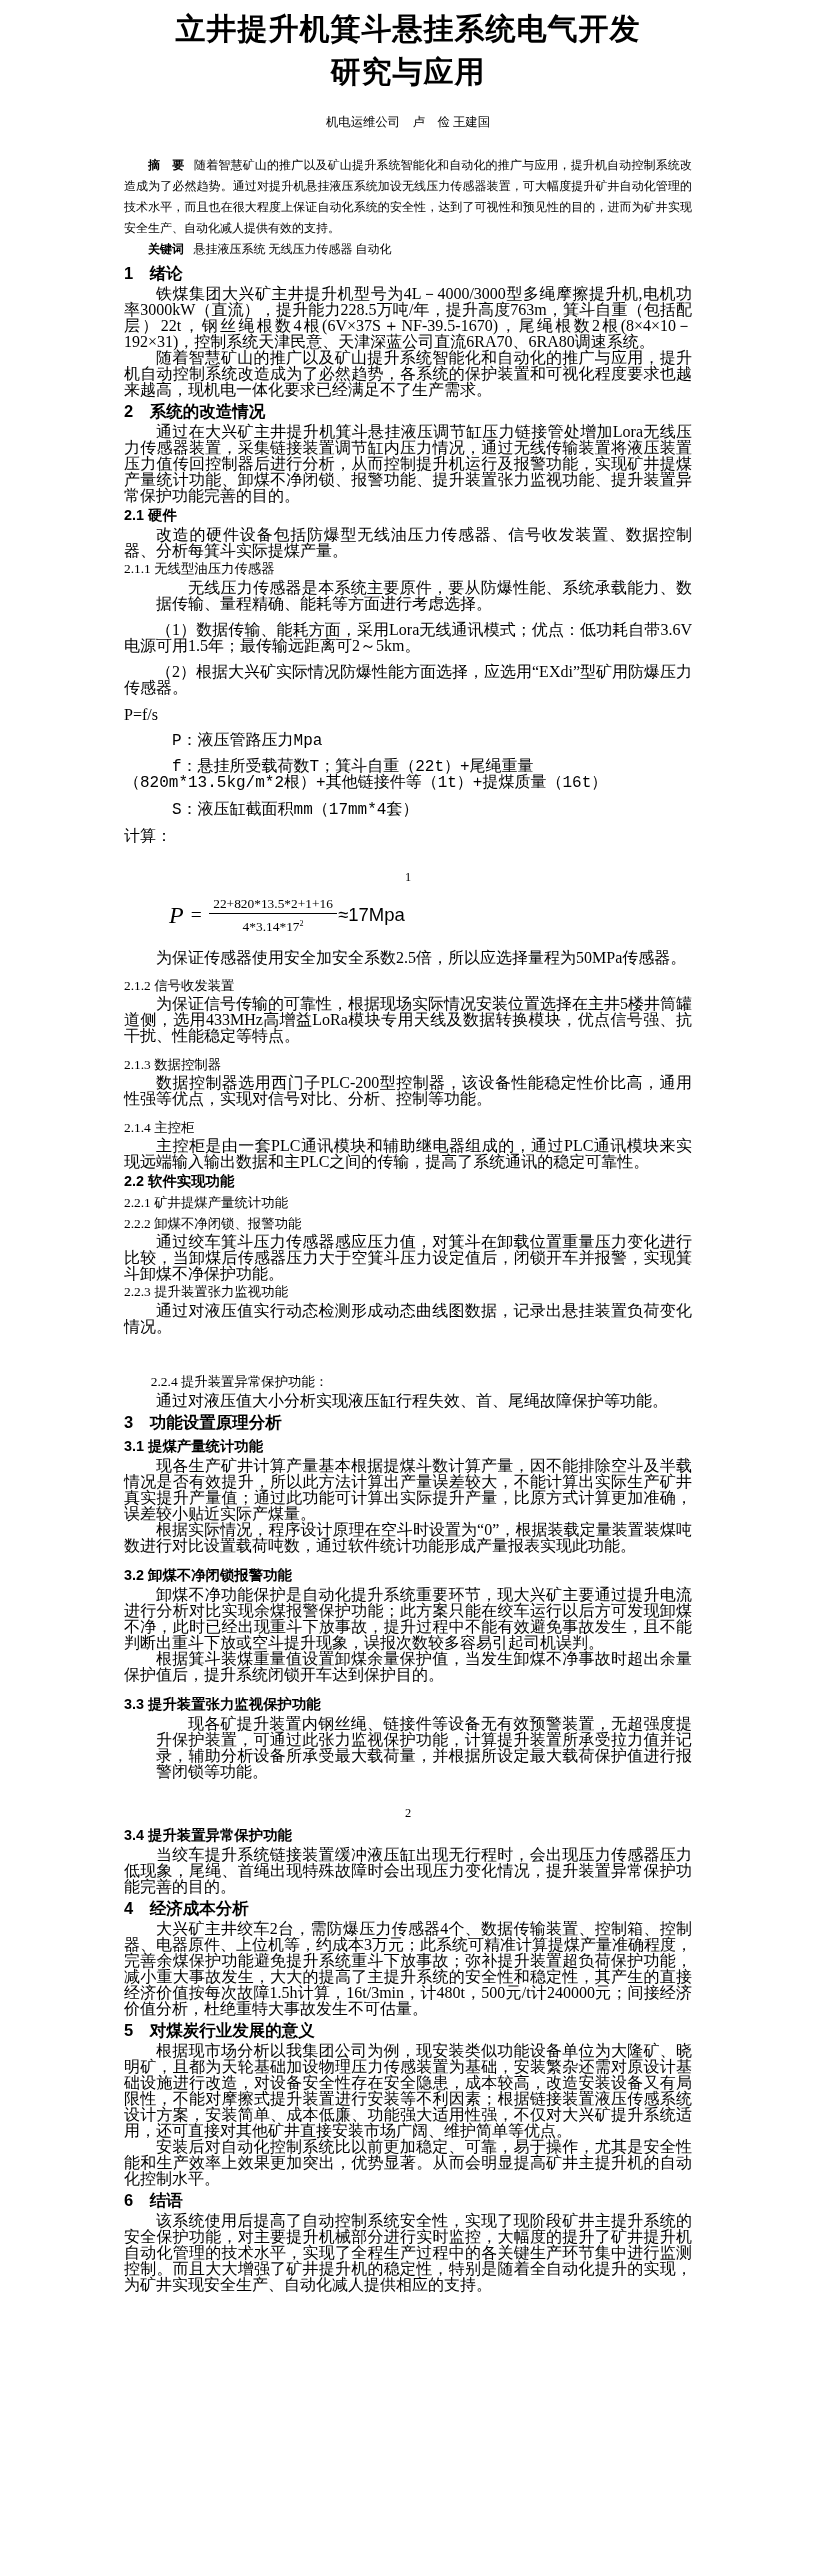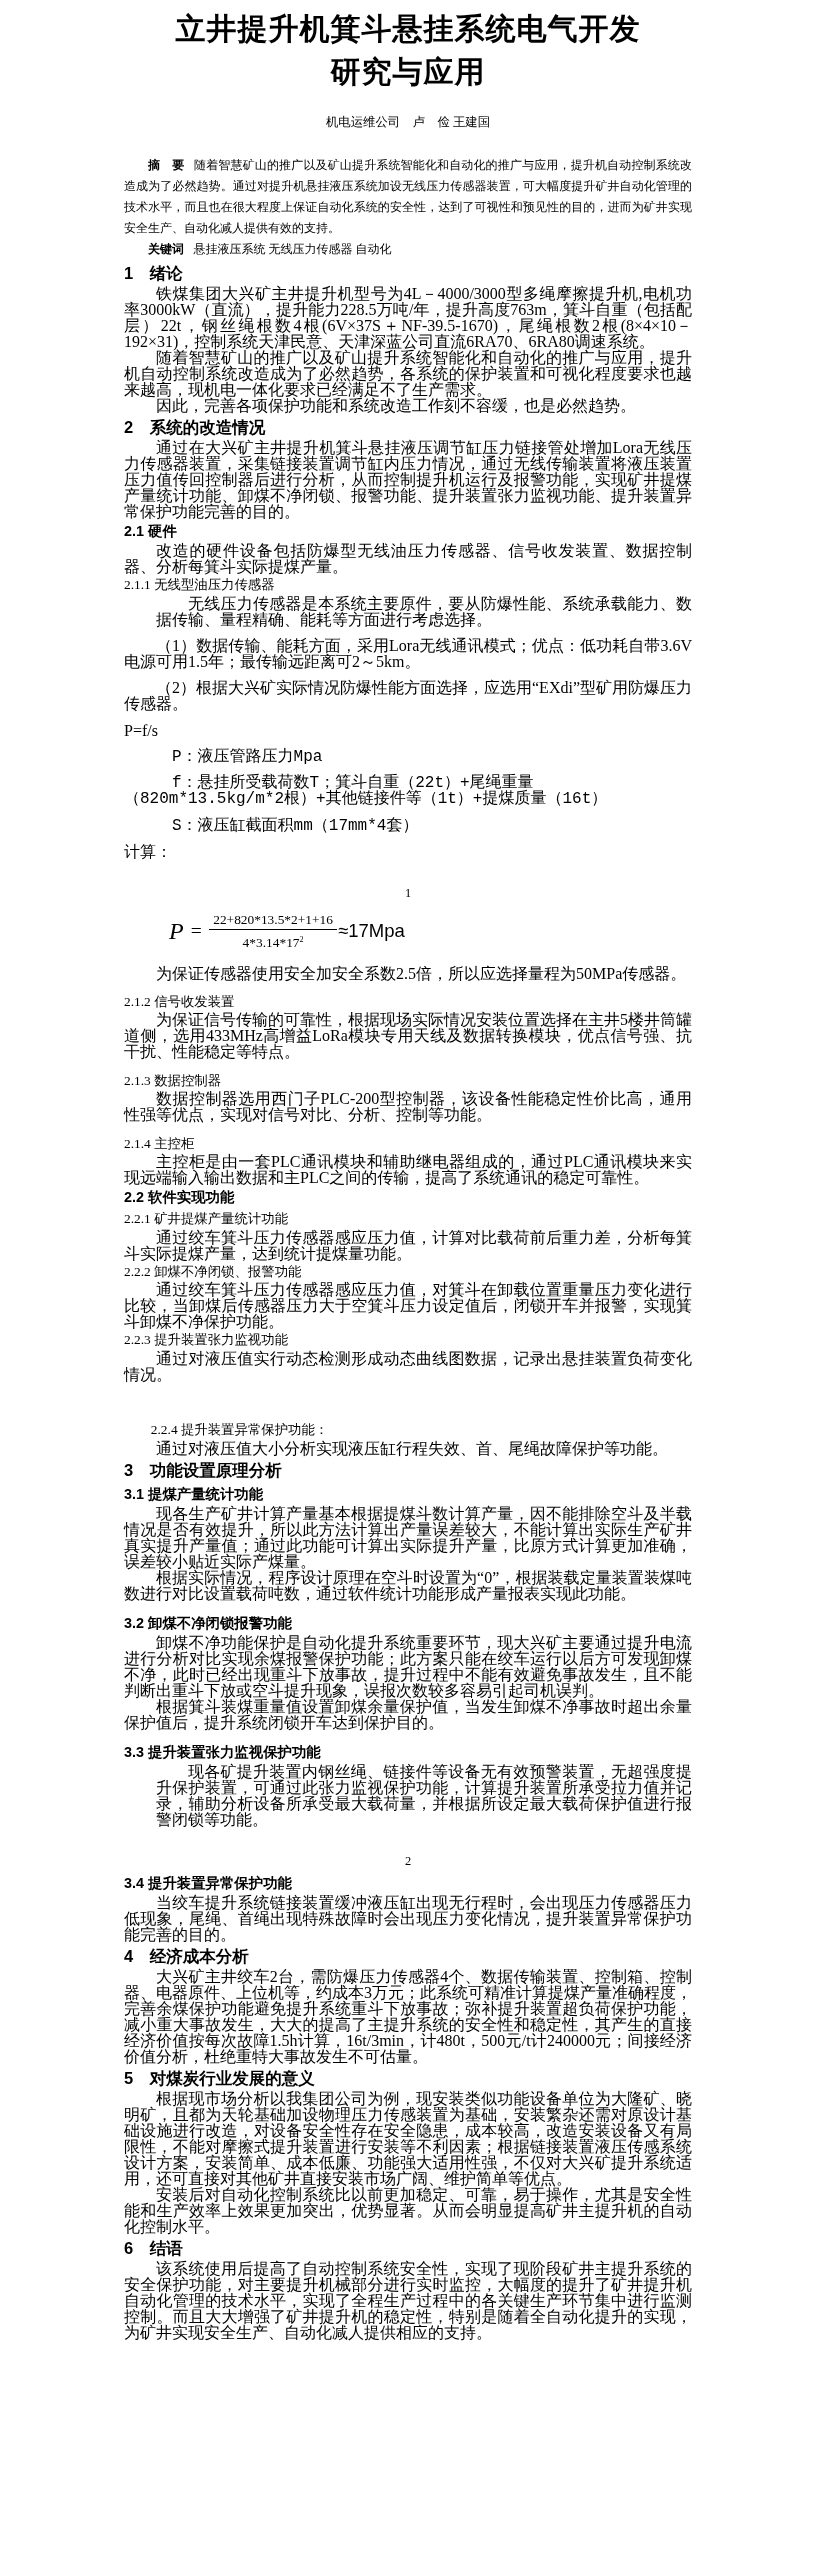--- a/index.html
+++ b/index.html
@@ -54,21 +54,20 @@
 
 <div class="page" id="doc-root">
     <div class="t-title">立井提升机箕斗悬挂系统电气开发</div>
     <div class="t-title">研究与应用</div>
     <div class="t-byline">机电运维公司　卢　俭 王建国</div>
     <div class="t-abstract"><span class="lbl">摘　要</span><span>随着智慧矿山的推广以及矿山提升系统智能化和自动化的推广与应用，提升机自动控制系统改造成为了必然趋势。通过对提升机悬挂液压系统加设无线压力传感器装置，可大幅度提升矿井自动化管理的技术水平，而且也在很大程度上保证自动化系统的安全性，达到了可视性和预见性的目的，进而为矿井实现安全生产、自动化减人提供有效的支持。</span></div>
     <div class="t-keywords"><span class="lbl">关键词</span><span>悬挂液压系统 无线压力传感器 自动化</span></div>
     <div class="t-h1">1　绪论</div>
     <div class="t-p">铁煤集团大兴矿主井提升机型号为4L－4000/3000型多绳摩擦提升机,电机功率3000kW（直流），提升能力228.5万吨/年，提升高度763m，箕斗自重（包括配层）22t，钢丝绳根数4根(6V×37S＋NF-39.5-1670)，尾绳根数2根(8×4×10－192×31)，控制系统天津民意、天津深蓝公司直流6RA70、6RA80调速系统。</div>
     <div class="t-p">随着智慧矿山的推广以及矿山提升系统智能化和自动化的推广与应用，提升机自动控制系统改造成为了必然趋势，各系统的保护装置和可视化程度要求也越来越高，现机电一体化要求已经满足不了生产需求。</div>
-    <div class="t-p">因此，完善各项保护功能和系统改造工作刻不容缓，也是必然趋势。</div>
     <div class="t-h1">2　系统的改造情况</div>
     <div class="t-p">通过在大兴矿主井提升机箕斗悬挂液压调节缸压力链接管处增加Lora无线压力传感器装置，采集链接装置调节缸内压力情况，通过无线传输装置将液压装置压力值传回控制器后进行分析，从而控制提升机运行及报警功能，实现矿井提煤产量统计功能、卸煤不净闭锁、报警功能、提升装置张力监视功能、提升装置异常保护功能完善的目的。</div>
     <div class="t-h2">2.1 硬件</div>
     <div class="t-p">改造的硬件设备包括防爆型无线油压力传感器、信号收发装置、数据控制器、分析每箕斗实际提煤产量。</div>
     <div class="t-h3">2.1.1 无线型油压力传感器</div>
     <div class="t-p inset">无线压力传感器是本系统主要原件，要从防爆性能、系统承载能力、数据传输、量程精确、能耗等方面进行考虑选择。</div>
     <div class="t-spacer"></div>
     <div class="t-p">（1）数据传输、能耗方面，采用Lora无线通讯模式；优点：低功耗自带3.6V电源可用1.5年；最传输远距离可2～5km。</div>
     <div class="t-spacer"></div>
     <div class="t-p">（2）根据大兴矿实际情况防爆性能方面选择，应选用“EXdi”型矿用防爆压力传感器。</div>
@@ -98,21 +97,20 @@
     <div class="t-h3">2.1.2 信号收发装置</div>
     <div class="t-p">为保证信号传输的可靠性，根据现场实际情况安装位置选择在主井5楼井筒罐道侧，选用433MHz高增益LoRa模块专用天线及数据转换模块，优点信号强、抗干扰、性能稳定等特点。</div>
     <div class="t-spacer"></div>
     <div class="t-h3">2.1.3 数据控制器</div>
     <div class="t-p">数据控制器选用西门子PLC-200型控制器，该设备性能稳定性价比高，通用性强等优点，实现对信号对比、分析、控制等功能。</div>
     <div class="t-spacer"></div>
     <div class="t-h3">2.1.4 主控柜</div>
     <div class="t-p">主控柜是由一套PLC通讯模块和辅助继电器组成的，通过PLC通讯模块来实现远端输入输出数据和主PLC之间的传输，提高了系统通讯的稳定可靠性。</div>
     <div class="t-h2">2.2 软件实现功能</div>
     <div class="t-h3">2.2.1 矿井提煤产量统计功能</div>
-    <div class="t-p">通过绞车箕斗压力传感器感应压力值，计算对比载荷前后重力差，分析每箕斗实际提煤产量，达到统计提煤量功能。</div>
     <div class="t-h3">2.2.2 卸煤不净闭锁、报警功能</div>
     <div class="t-p">通过绞车箕斗压力传感器感应压力值，对箕斗在卸载位置重量压力变化进行比较，当卸煤后传感器压力大于空箕斗压力设定值后，闭锁开车并报警，实现箕斗卸煤不净保护功能。</div>
     <div class="t-h3">2.2.3 提升装置张力监视功能</div>
     <div class="t-p">通过对液压值实行动态检测形成动态曲线图数据，记录出悬挂装置负荷变化情况。</div>
     <div class="t-h3 indent2">2.2.4 提升装置异常保护功能：</div>
     <div class="t-p">通过对液压值大小分析实现液压缸行程失效、首、尾绳故障保护等功能。</div>
     <div class="t-h1">3　功能设置原理分析</div>
     <div class="t-h2">3.1 提煤产量统计功能</div>
     <div class="t-p">现各生产矿井计算产量基本根据提煤斗数计算产量，因不能排除空斗及半载情况是否有效提升，所以此方法计算出产量误差较大，不能计算出实际生产矿井真实提升产量值；通过此功能可计算出实际提升产量，比原方式计算更加准确，误差较小贴近实际产煤量。</div>
     <div class="t-p">根据实际情况，程序设计原理在空斗时设置为“0”，根据装载定量装置装煤吨数进行对比设置载荷吨数，通过软件统计功能形成产量报表实现此功能。</div>

